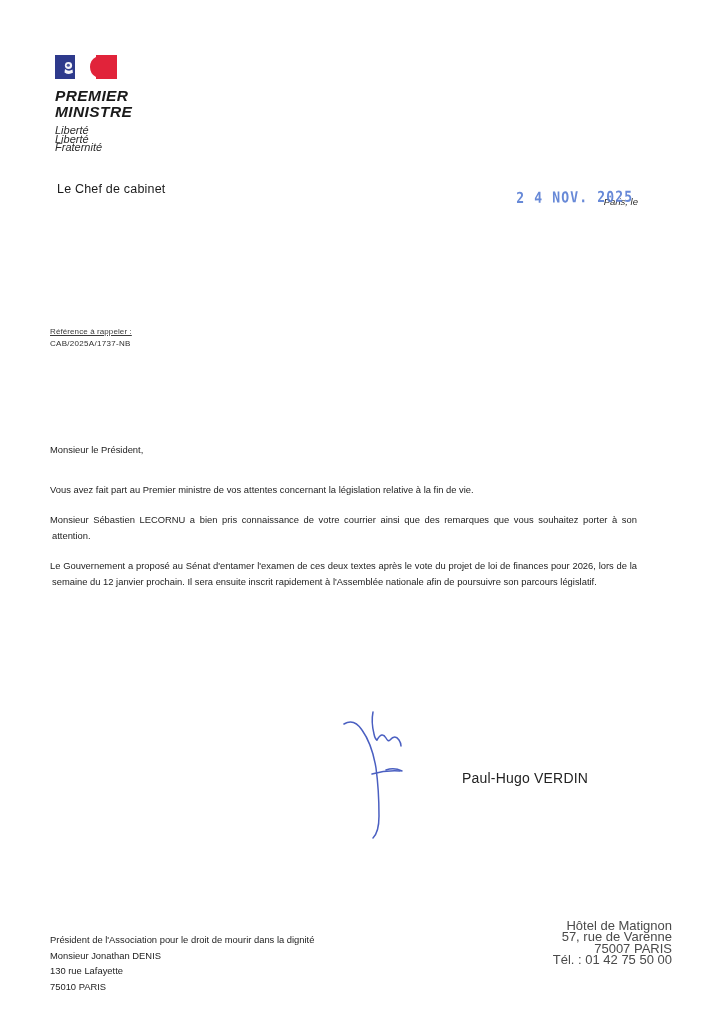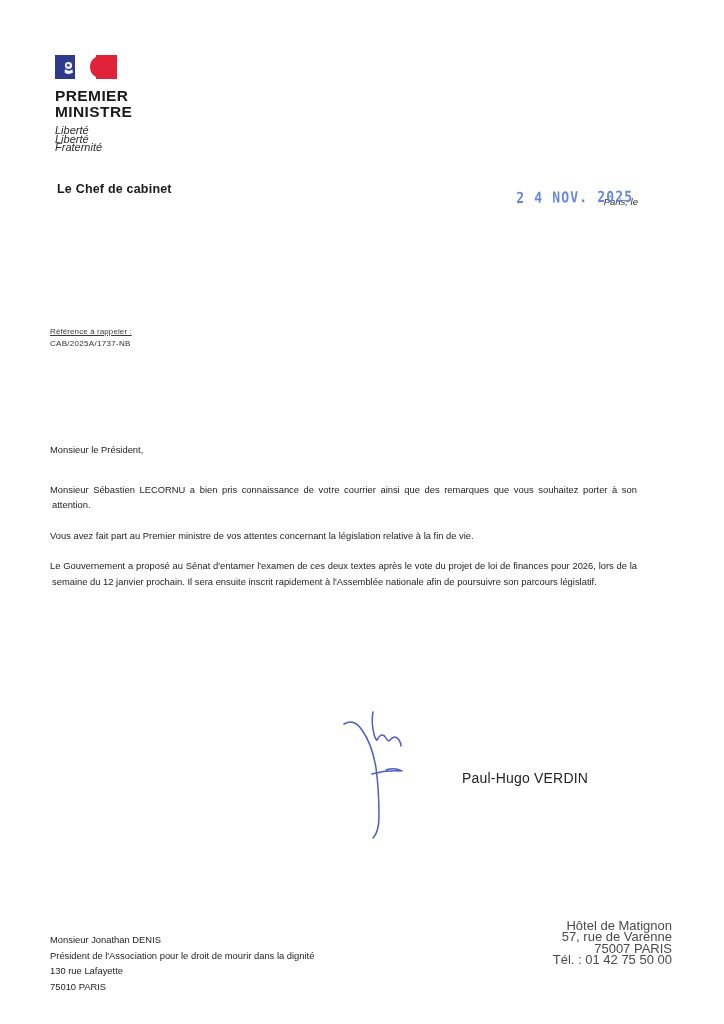--- a/index.html
+++ b/index.html
@@ -37,38 +37,39 @@
     margin-left: 0px;
   }
   .brand {
     margin-top: 9px;
     font-family: "Liberation Sans", sans-serif;
     font-weight: 700;
     font-size: 15.5px;
     line-height: 15.5px;
     letter-spacing: 0.4px;
     color: #1a1a1a;
+    font-style: italic;
   }
   .brand div { white-space: nowrap; }
   .motto {
     margin-top: 7px;
     font-family: Liberation Sans, sans-serif;
     font-style: italic;
     font-size: 11px;
     line-height: 8.6px;
     color: #2b2b2b;
   }
 
   
   .chef-title {
     position: absolute;
     left: 57px;
     top: 182px;
     font-size: 12.5px;
-    font-weight: 700;
+    font-weight: 400;
     letter-spacing: 0.2px;
     color: #1a1a1a;
   }
   .date-line {
     position: absolute;
     right: 86px;
     top: 196px;
     font-size: 9.5px;
     color: #2a2a2a;
     white-space: nowrap;
@@ -202,39 +203,39 @@
   <div class="date-line">Paris, le</div>
   <div class="date-stamp">2 4 NOV. 2025</div>
 
   <div class="reference">
     <div class="ref-label">Référence à rappeler :</div>
     <div class="ref-code">CAB/2025A/1737-NB</div>
   </div>
 
   <div class="body-text">
     <p class="salutation">Monsieur le Président,</p>
+    <p>Vous avez fait part au Premier ministre de vos attentes concernant la législation relative à la fin de vie.</p>
     <p>Monsieur Sébastien LECORNU a bien pris connaissance de votre courrier ainsi que des remarques que vous souhaitez porter à son attention.</p>
-    <p>Vous avez fait part au Premier ministre de vos attentes concernant la législation relative à la fin de vie.</p>
     <p>Le Gouvernement a proposé au Sénat d'entamer l'examen de ces deux textes après le vote du projet de loi de finances pour 2026, lors de la semaine du 12 janvier prochain. Il sera ensuite inscrit rapidement à l'Assemblée nationale afin de poursuivre son parcours législatif.</p>
   </div>
 
   <svg class="signature-svg" viewBox="0 0 130 145">
     <g fill="none" stroke="#4a5fc1" stroke-width="1.5" stroke-linecap="round" stroke-linejoin="round">
       <path d="M4 26 q10 -6 18 6 q10 14 14 38 q3 22 3 48 q0 16 -6 22"></path>
       <path d="M33 14 q-2 10 1 22 q1 5 3 6"></path>
       <path d="M37 42 q5 -9 9 -2 q2 4 4 2 q5 -6 9 0 q2 3 2 6"></path>
       <path d="M32 76 q14 -4 28 -3"></path>
       <path d="M46 72 q8 -3 16 1"></path>
     </g>
   </svg>
   <div class="signer-name">Paul-Hugo VERDIN</div>
 
   <div class="recipient">
+    <div>Président de l'Association pour le droit de mourir dans la dignité</div>
     <div>Monsieur Jonathan DENIS</div>
-    <div>Président de l'Association pour le droit de mourir dans la dignité</div>
     <div>130 rue Lafayette</div>
     <div>75010 PARIS</div>
   </div>
 
   <div class="office-address">
     <div>Hôtel de Matignon</div>
     <div>57, rue de Varenne</div>
     <div>75007 PARIS</div>
     <div>Tél. : 01 42 75 50 00</div>
   </div>

